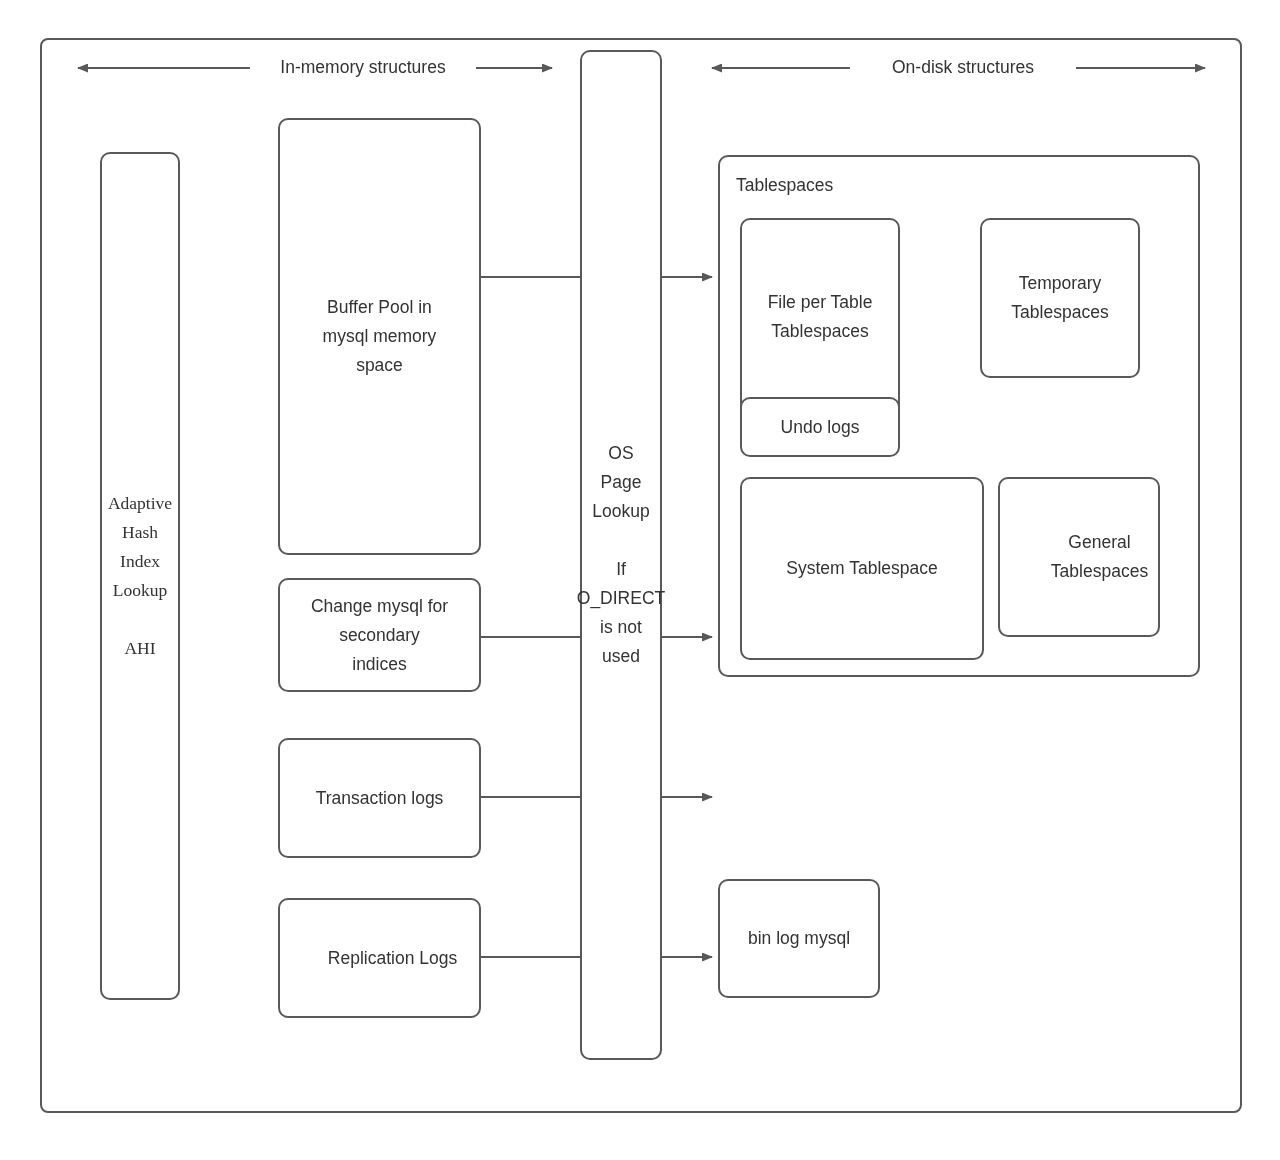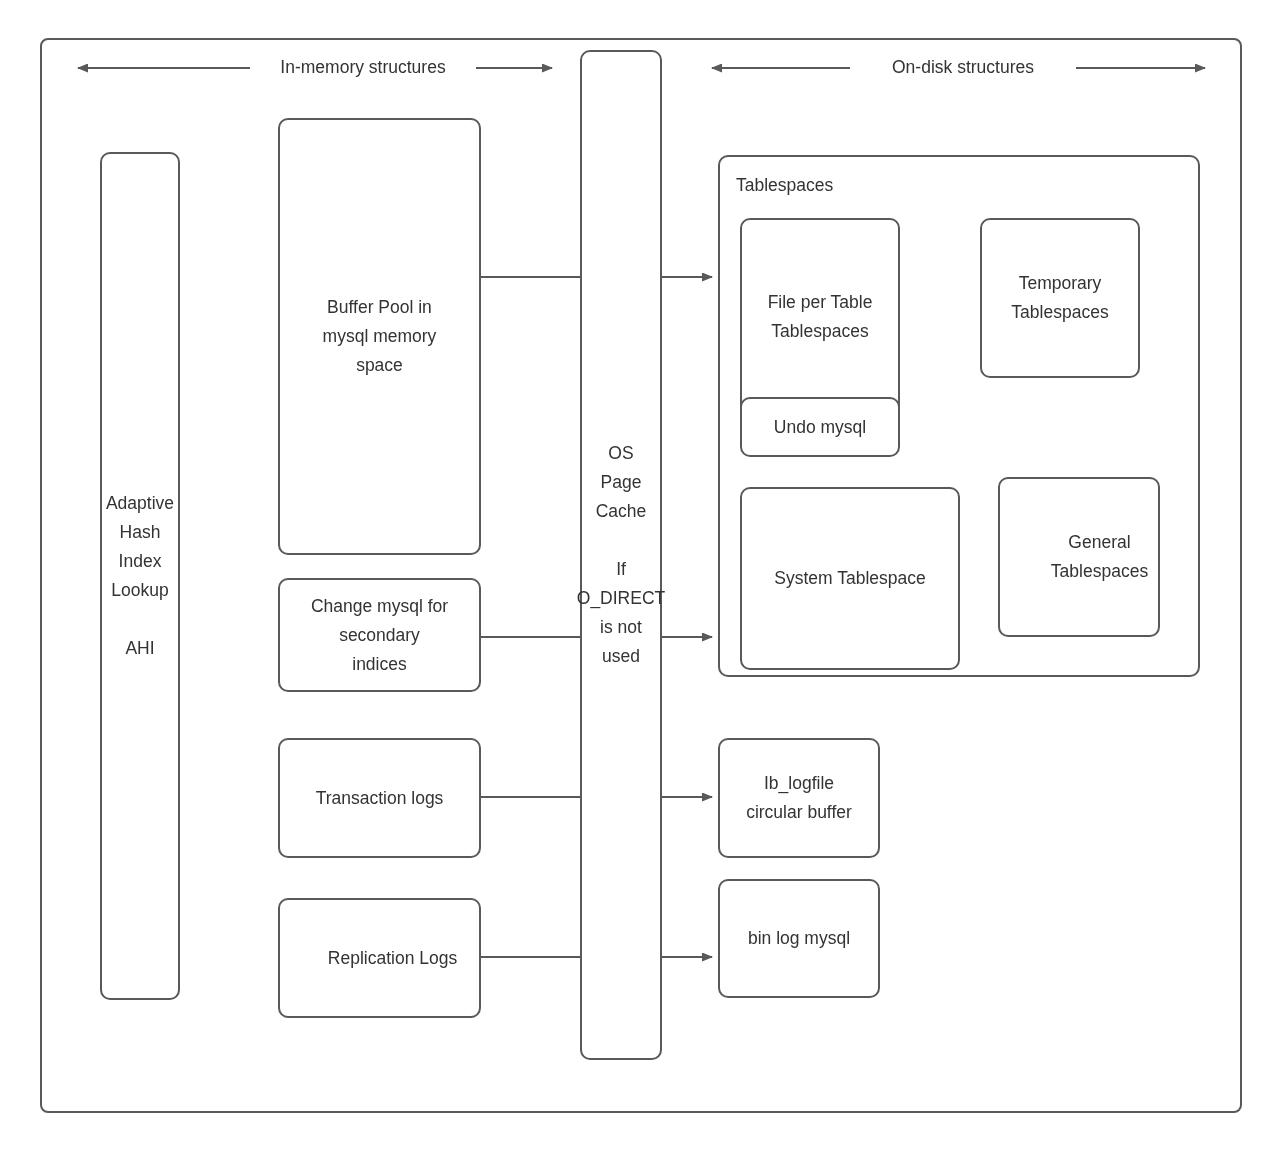--- a/index.html
+++ b/index.html
@@ -98,61 +98,59 @@
 
     <line x1="481" y1="797" x2="712" y2="797" stroke="#595959" stroke-width="2" marker-end="url(#arrowEnd)"></line>
 
     <line x1="481" y1="957" x2="712" y2="957" stroke="#595959" stroke-width="2" marker-end="url(#arrowEnd)"></line>
   </svg>
 
   <div class="hdr-arrow-text" style="left:257px; top:57px; width:212px; text-align:center;">In-memory structures</div>
 
   <div class="hdr-arrow-text" style="left:856px; top:57px; width:214px; text-align:center;">On-disk structures</div>
 
-  <div class="box overflow-text" style="left:100px; top:152px; width:80px; height:848px;">Adaptive
+  <div class="box overflow-text" style="left:100px; top:152px; width:80px; height:848px;font-family:Liberation Serif, serif;">Adaptive
 Hash
 Index
 Lookup
 
 AHI</div>
 
   <div class="box" style="left:278px; top:118px; width:203px; height:437px;">Buffer Pool in
 mysql memory
 space</div>
 
   <div class="box" style="left:278px; top:578px; width:203px; height:114px;">Change mysql for
 secondary
 indices</div>
 
   <div class="box" style="left:278px; top:738px; width:203px; height:120px;">Transaction logs</div>
 
   <div class="box" style="left:278px; top:898px; width:203px; height:120px;padding-left:26px;">Replication Logs</div>
 
   <div class="box overflow-text" style="left:580px; top:50px; width:82px; height:1010px;">OS
 Page
-Cache
+Lookup
 
 If
 O_DIRECT
 is not
 used</div>
 
   <div class="box top-label" style="left:718px; top:155px; width:482px; height:522px;">Tablespaces</div>
 
   <div class="box" style="left:740px; top:218px; width:160px; height:197px;">File per Table
 Tablespaces</div>
 
   <div class="box" style="left:980px; top:218px; width:160px; height:160px;">Temporary
 Tablespaces</div>
 
-  <div class="box" style="left:740px; top:397px; width:160px; height:60px;">Undo mysql</div>
+  <div class="box" style="left:740px; top:397px; width:160px; height:60px;">Undo logs</div>
 
-  <div class="box" style="left:740px; top:487px; width:220px; height:183px;">System Tablespace</div>
+  <div class="box" style="left:740px; top:477px; width:244px; height:183px;">System Tablespace</div>
 
   <div class="box" style="left:998px; top:477px; width:162px; height:160px;padding-left:41px;">General
 Tablespaces</div>
 
-  <div class="box" style="left:718px; top:738px; width:162px; height:120px;">Ib_logfile
-circular buffer</div>
 
   <div class="box" style="left:718px; top:879px; width:162px; height:119px;">bin log mysql</div>
 
 </div>
 
 </body></html>

